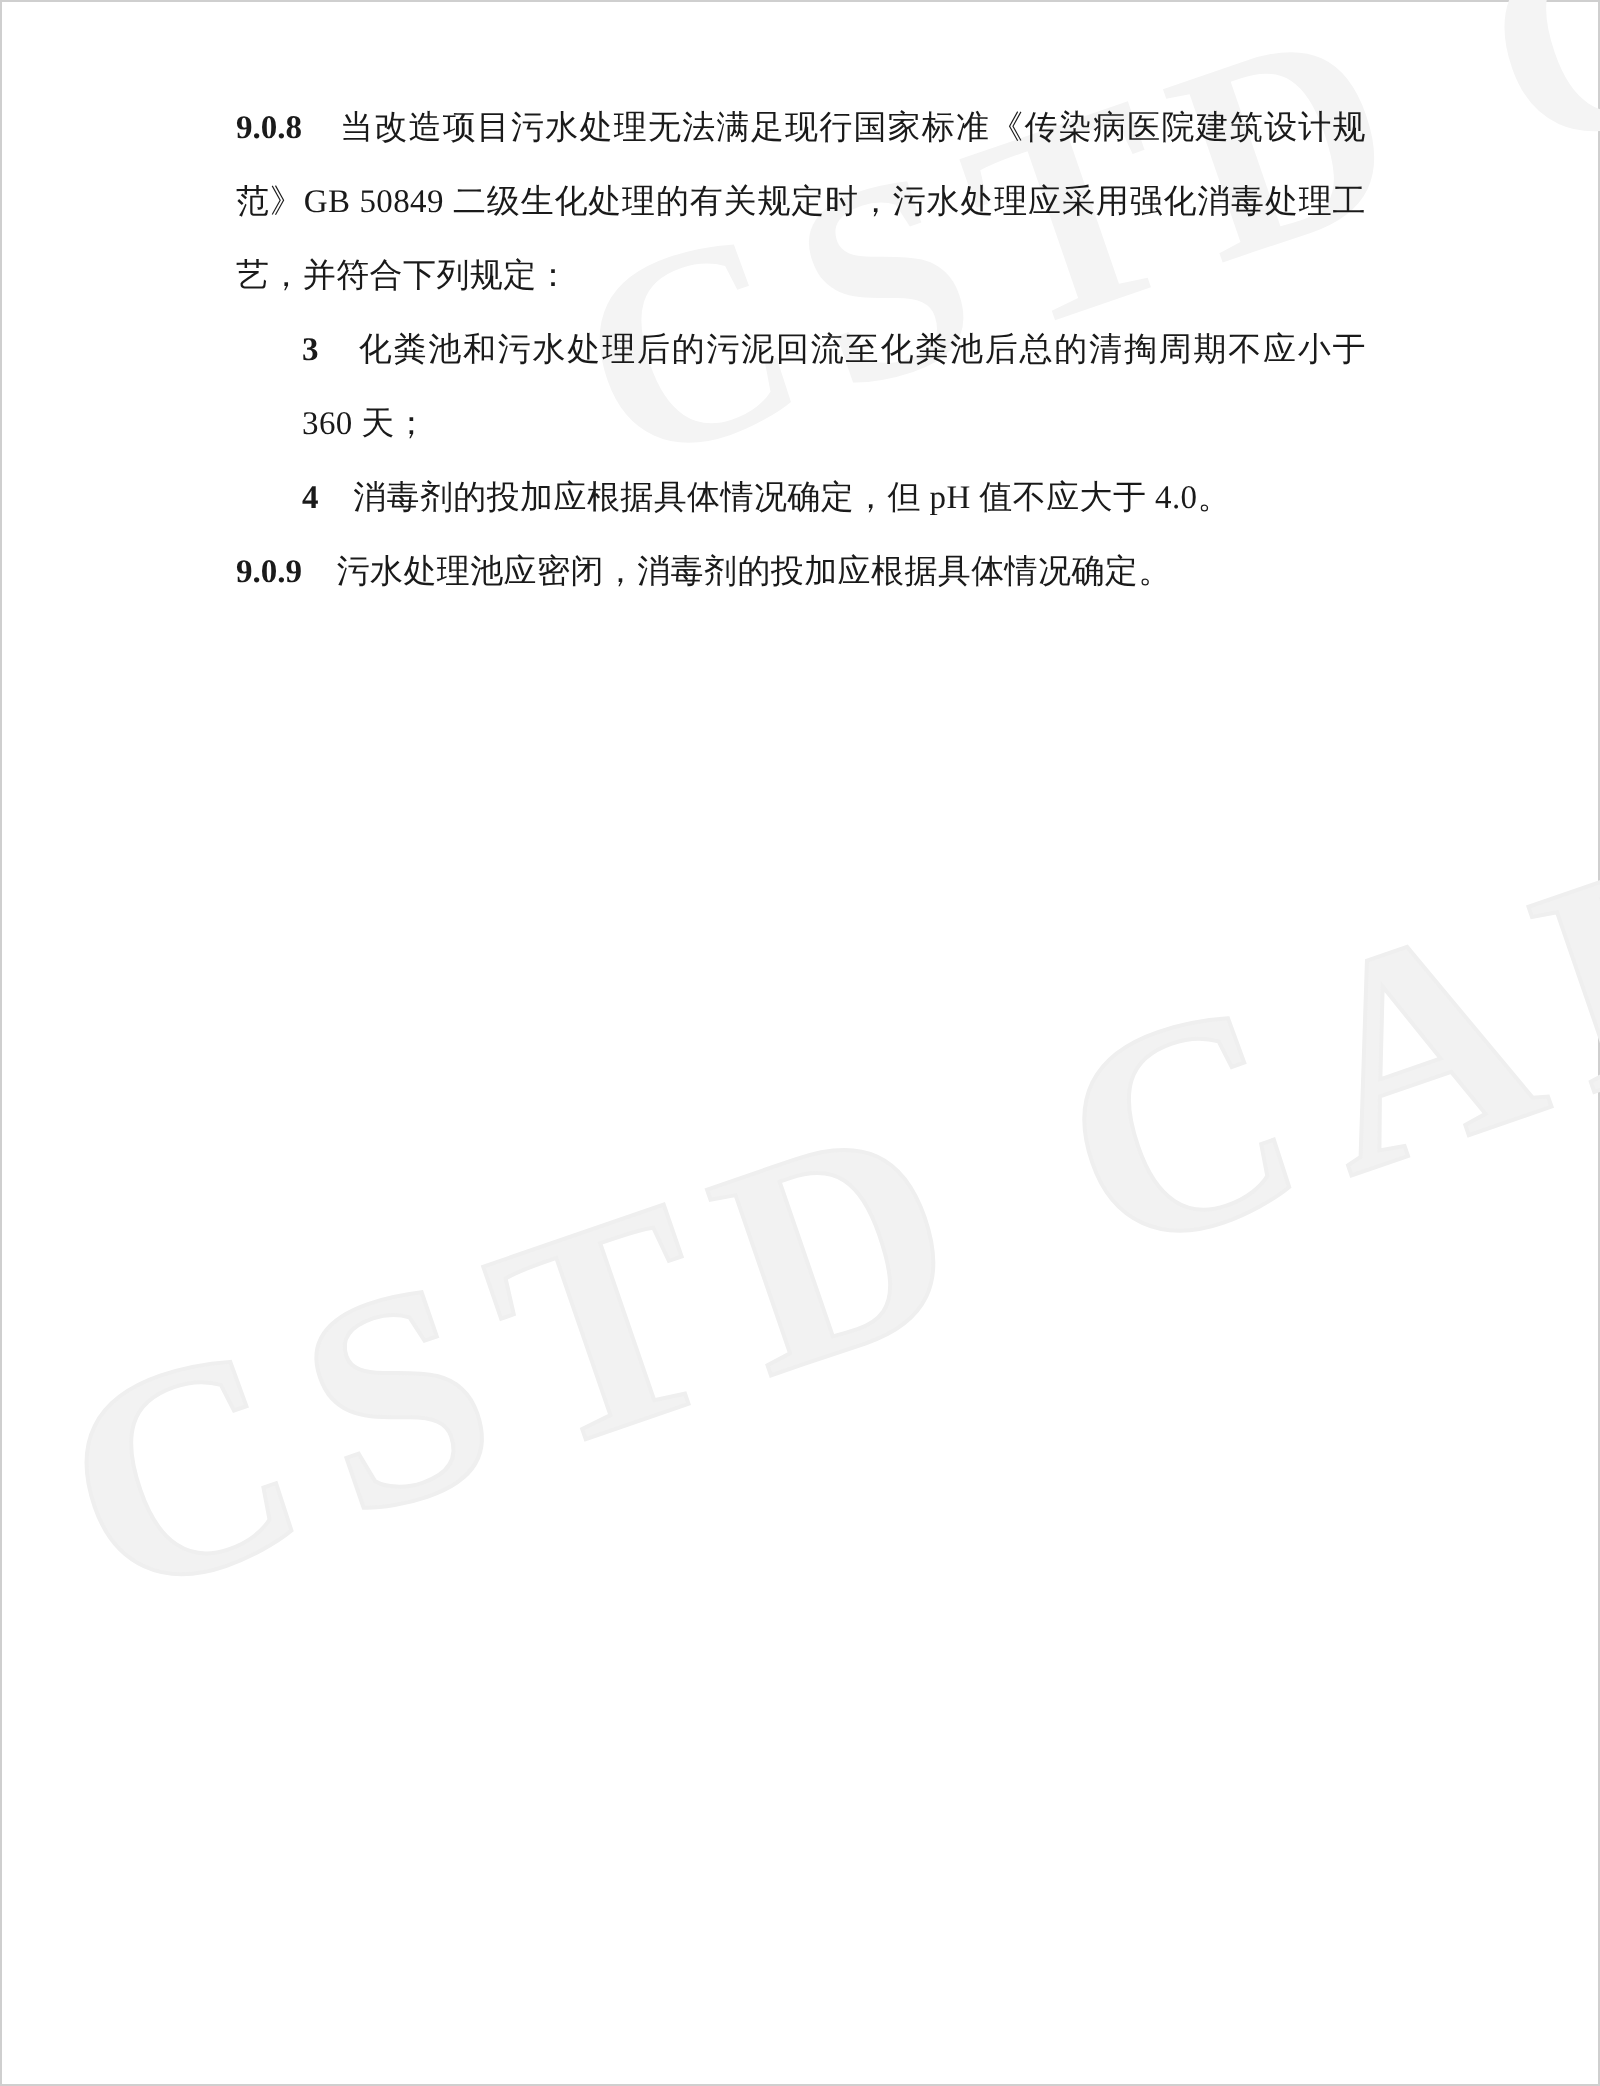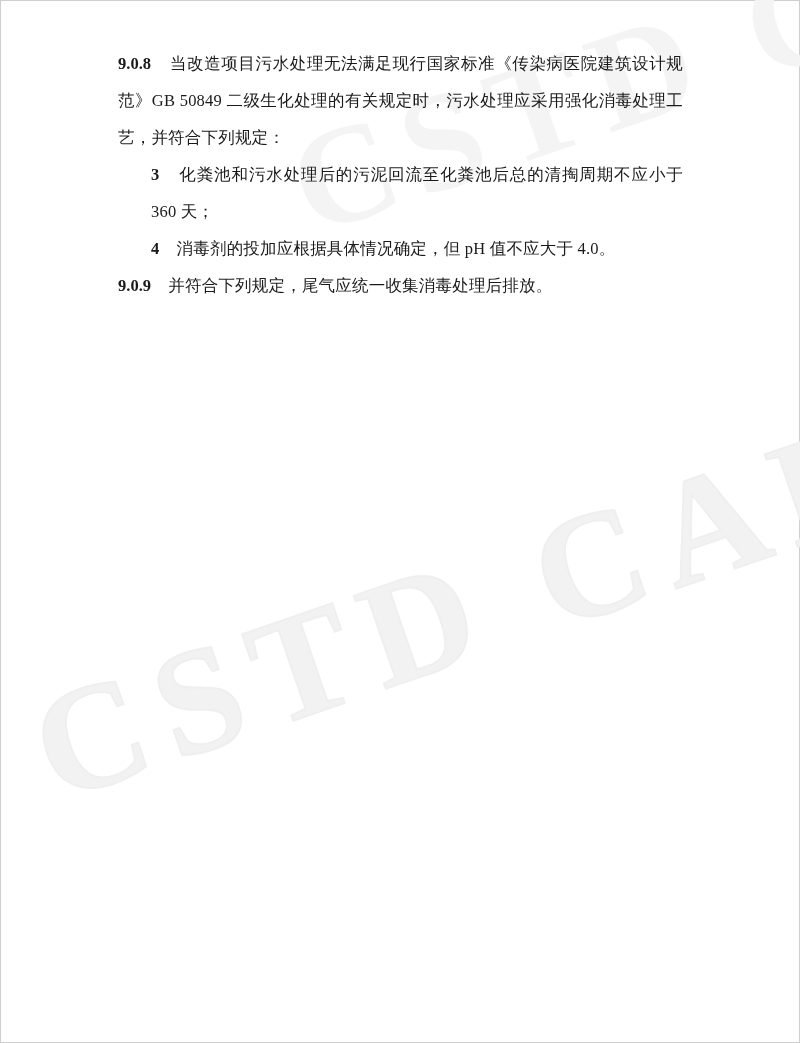--- a/index.html
+++ b/index.html
@@ -111,18 +111,18 @@
 
     <p class="para sub-para">
       <span class="num-bold">3</span>&nbsp;&nbsp;&nbsp;&nbsp;<span>化粪池和污水处理后的污泥回流至化粪池后总的清掏周期不应小于 360 天；</span>
     </p>
 
     <p class="para sub-para">
       <span class="num-bold">4</span>&nbsp;&nbsp;&nbsp;&nbsp;<span>消毒剂的投加应根据具体情况确定，但 pH 值不应大于 4.0。</span>
     </p>
 
     <p class="para">
-      <span class="num-bold">9.0.9</span>&nbsp;&nbsp;&nbsp;&nbsp;<span>并符合下列规定，尾气应统一收集消毒处理后排放。</span>
+      <span class="num-bold">9.0.9</span>&nbsp;&nbsp;&nbsp;&nbsp;<span>污水处理池应密闭，消毒剂的投加应根据具体情况确定。</span>
     </p>
 
   </div>
 
 </div>
 
 </body></html>

